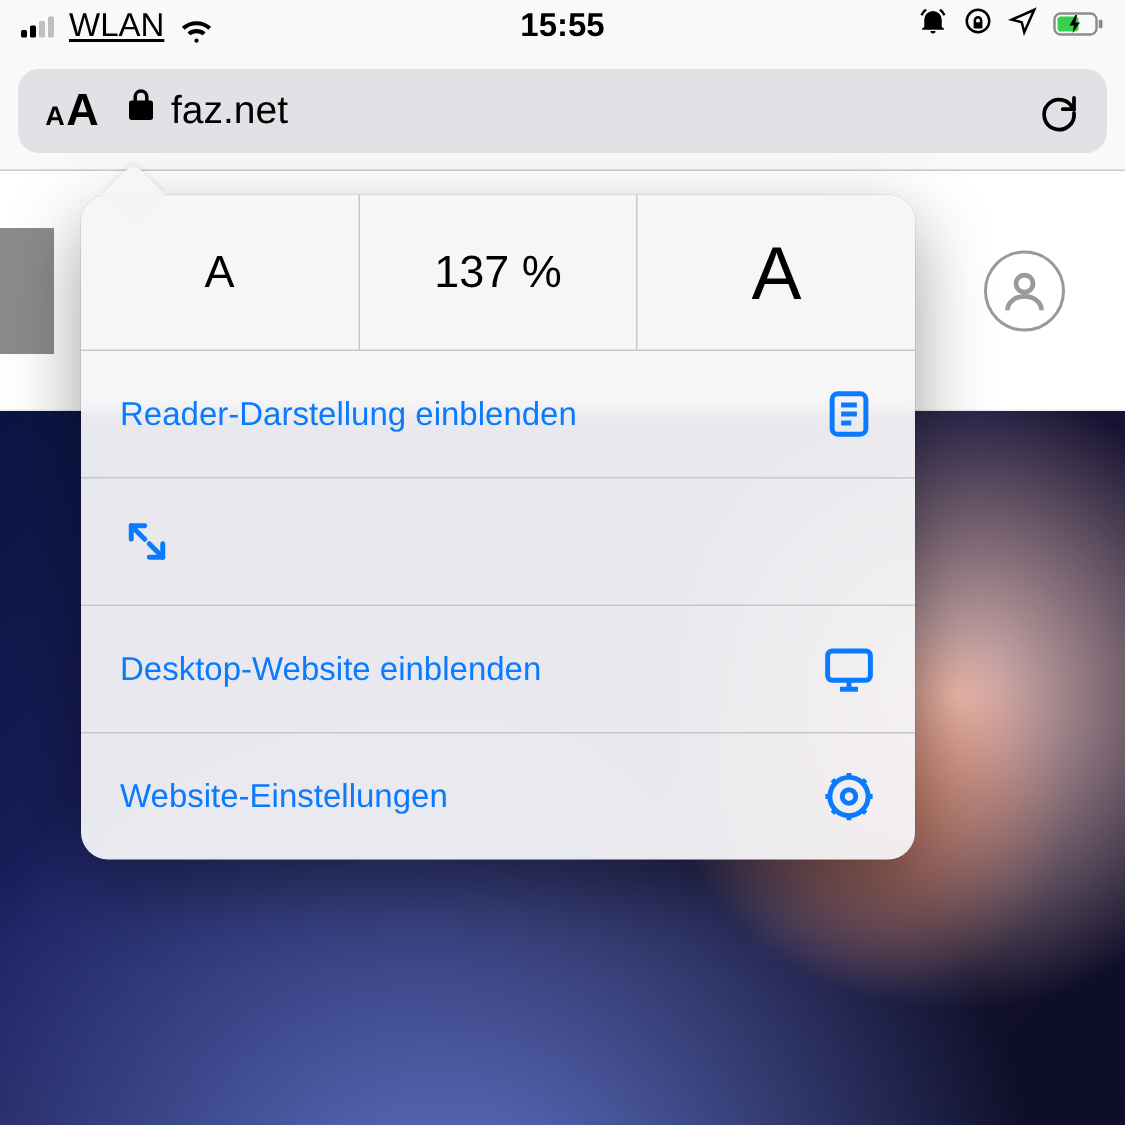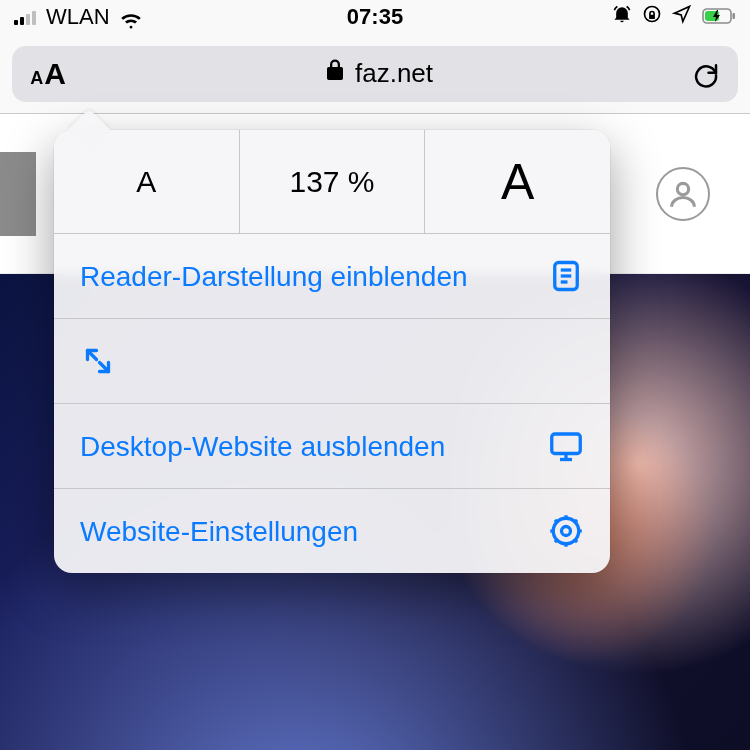--- a/index.html
+++ b/index.html
@@ -5,20 +5,21 @@
   * { box-sizing: border-box; margin: 0; padding: 0; }
   html, body { width: 750px; height: 750px; overflow: hidden; font-family: -apple-system, "Helvetica Neue", Arial, sans-serif; }
   body { background: #fff; position: relative; }
 
   
   .status-bar {
     height: 34px; width: 100%;
     display: flex; align-items: center; justify-content: space-between;
     padding: 0 14px; font-size: 22px; font-weight: 500; color: #000;
     background: #f9f9f9;
+    text-decoration: underline;
   }
   .status-left, .status-right { display:flex; align-items:center; gap:10px; }
   .status-center { position:absolute; left:50%; transform:translateX(-50%); font-weight:600; font-size:22px; }
   .sig-bars { display:flex; align-items:flex-end; gap:2px; height:16px; }
   .sig-bars span { width:4px; background:#bfbfbf; border-radius:1px; }
   .sig-bars span.on { background:#000; }
   .b1{height:5px}.b2{height:8px}.b3{height:11px}.b4{height:14px}
   .wifi-ic { width:22px; height:16px; position:relative; }
   .wifi-ic svg { width:100%; height:100%; }
 
@@ -26,21 +27,21 @@
   .url-row { height:80px; background:#f9f9f9; display:flex; align-items:center; padding:0 12px; border-bottom:1px solid #c9c9c9;}
   .url-pill {
     flex:1; height:56px; background:#e2e2e6; border-radius:14px;
     display:flex; align-items:center; position:relative;
   }
   .aa-btn {
     width:72px; display:flex; align-items:baseline; justify-content:center;
     font-weight:600; color:#000; cursor:pointer; user-select:none;
   }
   .aa-btn .small-a{font-size:18px;} .aa-btn .big-a{font-size:30px; margin-left:1px;}
-  .url-center { flex:1; display:flex; align-items:center; justify-content:center; gap:10px; font-size:26px; color:#000; }
+  .url-center { flex:1; display:flex; align-items:center; gap:10px; font-size:26px; color:#000; }
   .reload-btn { width:64px; display:flex; align-items:center; justify-content:center; cursor:pointer;}
   .reload-btn svg { width:30px; height:30px; }
 
   
   .page-header {
     height:160px; background:#fff; display:flex; align-items:center; justify-content:flex-end;
     padding-right:40px; position:relative; border-bottom:1px solid #eee;
   }
   .page-header .grey-block { position:absolute; left:0; top:38px; width:36px; height:84px; background:#8b8b8b;}
   .avatar-btn { width:54px; height:54px; border:2.5px solid #9a9a9a; border-radius:50%; display:flex; align-items:center; justify-content:center; cursor:pointer;}
@@ -79,21 +80,21 @@
     border-right:1px solid #c7c7cb; cursor:pointer; user-select:none;
   }
   .font-row > div:last-child{border-right:none;}
   .font-dec{font-size:30px; font-weight:400;}
   .font-pct{font-size:30px; cursor:default;}
   .font-inc{font-size:50px; font-weight:400;}
 
   .menu-item {
     display:flex; align-items:center; justify-content:space-between;
     padding:24px 26px; border-bottom:1px solid #c7c7cb;
-    color:#0a7aff; font-size:28px; cursor:pointer;
+    color:#0a7aff; font-size:22px; cursor:pointer;
   }
   .menu-item:last-child{border-bottom:none; border-radius:0 0 18px 18px;}
   .menu-item .mi-icon{ width:36px; height:36px; display:flex; align-items:center; justify-content:center; }
   .menu-item .mi-icon svg{ width:100%; height:100%; stroke:#0a7aff; fill:none; stroke-width:2.2; }
   .mi-label { max-width:420px; line-height:1.25; }
 </style>
 </head>
 <body>
 
 <div class="status-bar">
@@ -104,21 +105,21 @@
         <span class="b3"></span>
         <span class="b4"></span>
     </div>
     <span>WLAN</span>
     <span class="wifi-ic">
       <svg viewBox="0 0 24 18">
           <path d="M12 17.5a1.6 1.6 0 100-3.2 1.6 1.6 0 000 3.2zM5.2 9.7a10.5 10.5 0 0113.6 0l-2.2 2.2a7.4 7.4 0 00-9.2 0L5.2 9.7zM1 5.5a16.5 16.5 0 0122 0l-2.1 2.1a13.5 13.5 0 00-17.8 0L1 5.5z" fill="#000"></path>
         </svg>
     </span>
   </div>
-  <div class="status-center">07:35</div>
+  <div class="status-center">15:55</div>
   <div class="status-right">
     <span>
       <svg width="20" height="20" viewBox="0 0 24 24">
           <path fill="#000" d="M12 22a2 2 0 01-2-2h4a2 2 0 01-2 2zm7-5.3V11a7 7 0 10-14 0v5.7L3.3 18v1h17.4v-1L19 16.7zM7.1 3.6L5.7 2.2A12 12 0 001.9 7l1.8.8a10 10 0 013.4-4.2zm9.8 0a10 10 0 013.4 4.2l1.8-.8a12 12 0 00-3.8-4.8l-1.4 1.4z"></path>
         </svg>
     </span>
     <span>
       <svg width="20" height="20" viewBox="0 0 24 24" fill="none" stroke="#000" stroke-width="2">
           <circle cx="12" cy="12" r="9"></circle>
           <path d="M9.5 13.5v-2a2.5 2.5 0 115 0v2"></path>
@@ -200,21 +201,21 @@
       <svg viewBox="0 0 24 24" stroke-linecap="round" stroke-linejoin="round">
           <path d="M5 11V5h6"></path>
           <path d="M5 5l6 6"></path>
           <path d="M19 13v6h-6"></path>
           <path d="M19 19l-6-6"></path>
         </svg>
     </span>
   </div>
 
   <div class="menu-item">
-    <span class="mi-label">Desktop-Website ausblenden</span>
+    <span class="mi-label">Desktop-Website einblenden</span>
     <span class="mi-icon">
       <svg viewBox="0 0 24 24">
           <rect x="2.5" y="4" width="19" height="13" rx="2"></rect>
           <line x1="8" y1="21" x2="16" y2="21"></line>
           <line x1="12" y1="17" x2="12" y2="21"></line>
         </svg>
     </span>
   </div>
 
   <div class="menu-item">

